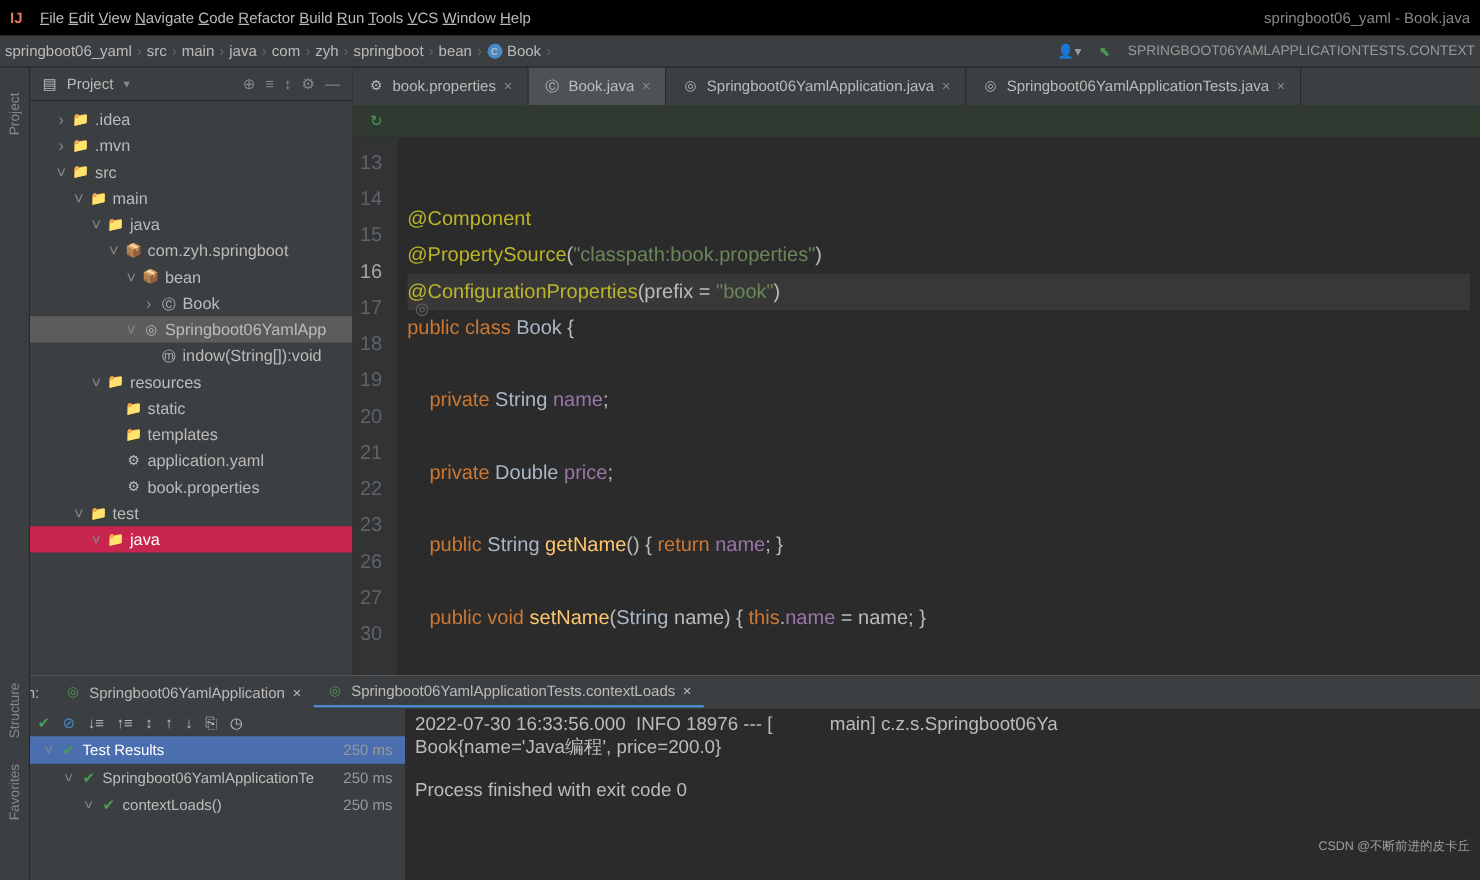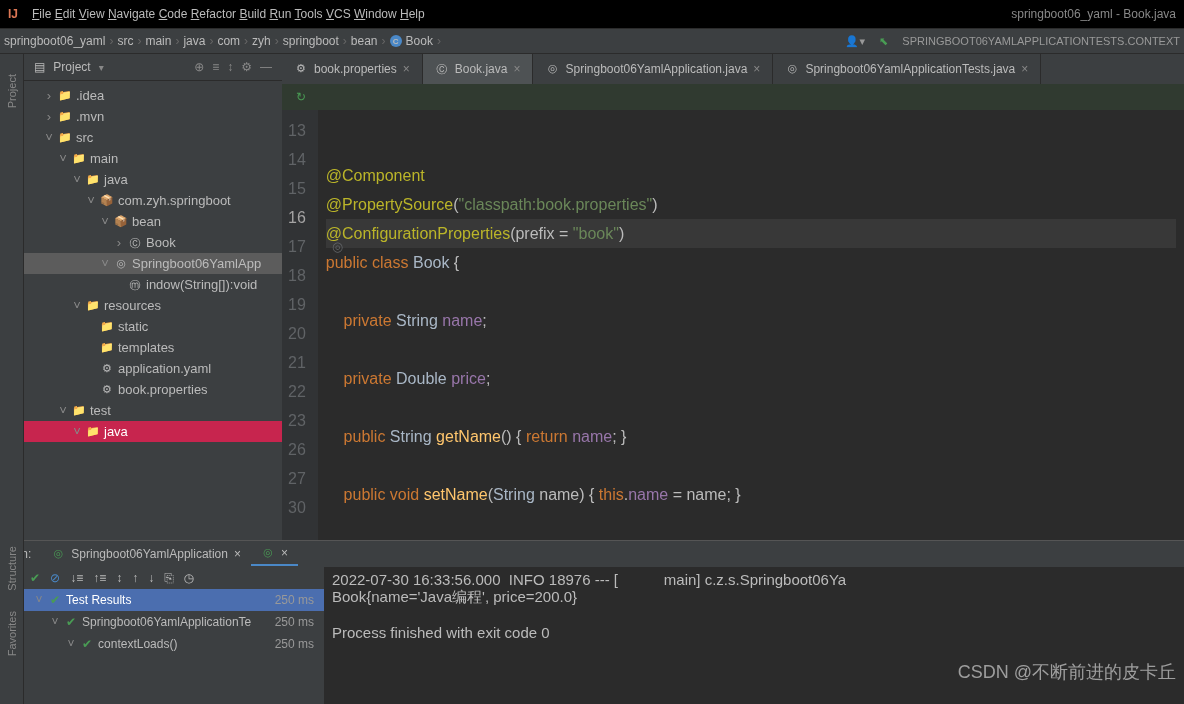--- a/index.html
+++ b/index.html
@@ -57,21 +57,21 @@
 .play { color: #499c54; }
 .stop { color: #c75450; }
 .run-tree { width: 300px; background: #3c3f41; }
 .run-toolbar { display: flex; align-items: center; gap: 10px; padding: 4px 6px; }
 .run-tree-row { display: flex; align-items: center; padding: 4px 10px; gap: 6px; font-size: 12px; }
 .run-tree-row.sel { background: #4b6eaf; color: #fff; }
 .run-tree-row .time { margin-left: auto; color: #999; }
 .console { flex: 1; font-family: Consolas, monospace; font-size: 15px; padding: 4px 8px; overflow: hidden; }
 .console-header { font-size: 12px; color: #bbb; padding: 3px 0; }
 .console-line { white-space: pre; color: #bbb; }
-.watermark { position: fixed; bottom: 20px; right: 8px; color: #bbb; font-size: 18px; opacity: .8; }
+.watermark { position: fixed; bottom: 20px; right: 8px; color: #bbb; font-size: 10px; opacity: .8; }
 .small-ico { font-size: 10px; color: #888; }
 .check { color: #499c54; }
 </style>
 </head>
 <body>
 
 <div class="menubar">
   <span style="color:#d75; font-weight:bold;">IJ</span>
   <span id="menu-items"><span class="menu-item"><u>F</u>ile</span> <span class="menu-item"><u>E</u>dit</span> <span class="menu-item"><u>V</u>iew</span> <span class="menu-item"><u>N</u>avigate</span> <span class="menu-item"><u>C</u>ode</span> <span class="menu-item"><u>R</u>efactor</span> <span class="menu-item"><u>B</u>uild</span> <span class="menu-item"><u>R</u>un</span> <span class="menu-item"><u>T</u>ools</span> <span class="menu-item"><u>V</u>CS</span> <span class="menu-item"><u>W</u>indow</span> <span class="menu-item"><u>H</u>elp</span></span>
   <span class="title">springboot06_yaml - Book.java</span>
@@ -266,20 +266,21 @@
   <div class="run-header">
     <span>Run:</span>
     <div class="run-tabs" id="runtabs">
         <div class="run-tab ">
      <span class="ico" style="color:#499c54">◎</span>
      <span>Springboot06YamlApplication</span>
      <span class="close">×</span>
    </div>
         <div class="run-tab bordered">
      <span class="ico" style="color:#499c54">◎</span>
+     <span>Springboot06YamlApplicationTests.contextLoads</span>
      <span class="close">×</span>
    </div>
       </div>
   </div>
   <div class="run-body">
     <div class="run-left-strip">
       <span class="play">▶</span>
       <span>⬇</span>
       <span class="stop">■</span>
       <span>⟳</span>

